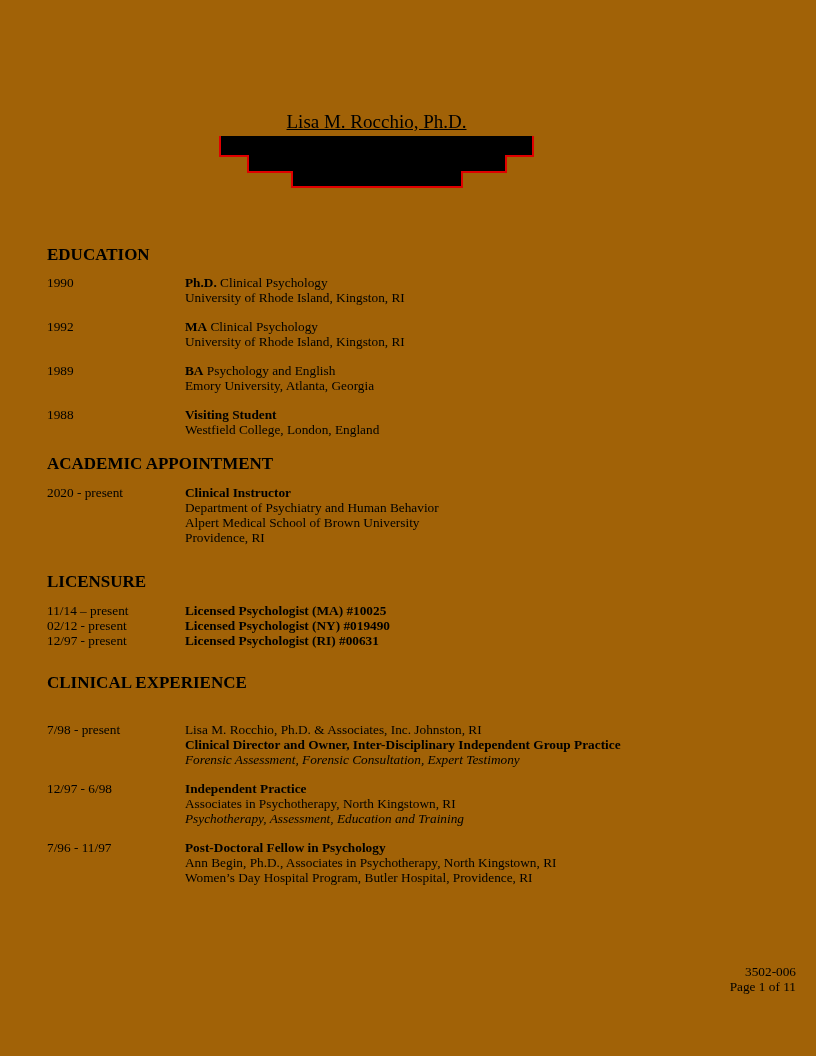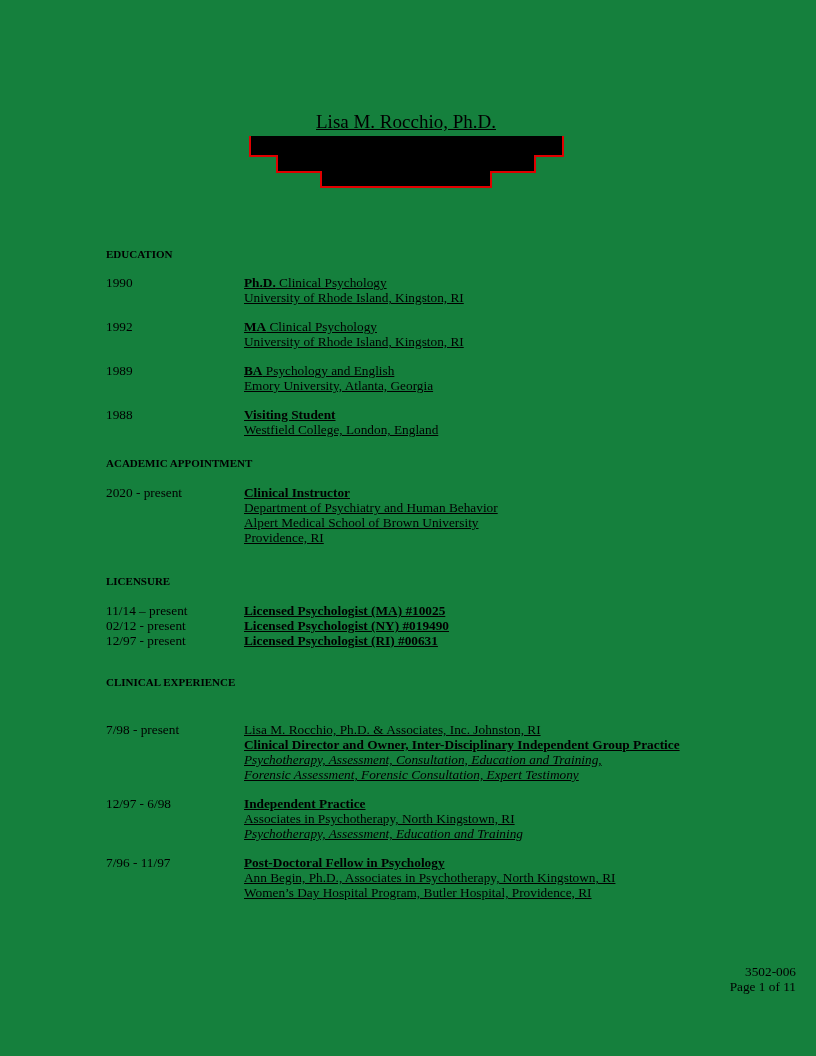--- a/index.html
+++ b/index.html
@@ -5,23 +5,23 @@
   html, body {
     margin: 0;
     padding: 0;
     background: #ffffff;
   }
   .page {
     position: relative;
     width: 816px;
     height: 1056px;
     margin: 0 auto;
-    background: #15803d;
+    background: #a16207;
     box-sizing: border-box;
-    padding: 111px 110px 0 106px;
+    padding: 111px 110px 0 47px;
     font-family: "Liberation Serif", serif;
     font-size: 13.3px;
     line-height: 15px;
     color: #000000;
     overflow: hidden;
   }
   .doc-title {
     margin: 0;
     font-size: 19px;
     line-height: 22px;
@@ -48,41 +48,40 @@
   .doc-sections {
     display: flex;
     flex-direction: column;
   }
   .cv-section {
     display: flex;
     flex-direction: column;
   }
   .section-heading {
     margin: 0;
-    font-size: 11px;
+    font-size: 17px;
     line-height: 15px;
     font-weight: bold;
   }
   .entries {
     display: flex;
     flex-direction: column;
     gap: 14px;
     margin-top: 13px;
   }
   .entry {
     display: flex;
     flex-direction: row;
   }
   .date {
     width: 138px;
     flex-shrink: 0;
   }
   .desc {
     flex: 1;
-    text-decoration: underline;
   }
   .line.italic {
     font-style: italic;
   }
   
   .section-education            { margin-top: 59px; }
   .section-academic-appointment { margin-top: 19px; }
   .section-academic-appointment .entries { margin-top: 14px; }
   .section-licensure            { margin-top: 29px; }
   .section-licensure .entries   { gap: 0; margin-top: 14px; }
@@ -183,21 +182,20 @@
         </div>
       </section>
       <section class="cv-section section-clinical-experience">
         <h2 class="section-heading">CLINICAL EXPERIENCE</h2>
         <div class="entries">
           <div class="entry">
             <div class="date">7/98 - present</div>
             <div class="desc">
               <div class="line"><span>Lisa M. Rocchio, Ph.D. &amp; Associates, Inc. Johnston, RI</span></div>
               <div class="line"><b>Clinical Director and Owner, Inter-Disciplinary Independent Group Practice</b></div>
-              <div class="line italic"><span>Psychotherapy, Assessment, Consultation, Education and Training,</span></div>
               <div class="line italic"><span>Forensic Assessment, Forensic Consultation, Expert Testimony</span></div>
             </div>
           </div>
           <div class="entry">
             <div class="date">12/97 - 6/98</div>
             <div class="desc">
               <div class="line"><b>Independent Practice</b></div>
               <div class="line"><span>Associates in Psychotherapy, North Kingstown, RI</span></div>
               <div class="line italic"><span>Psychotherapy, Assessment, Education and Training</span></div>
             </div>

